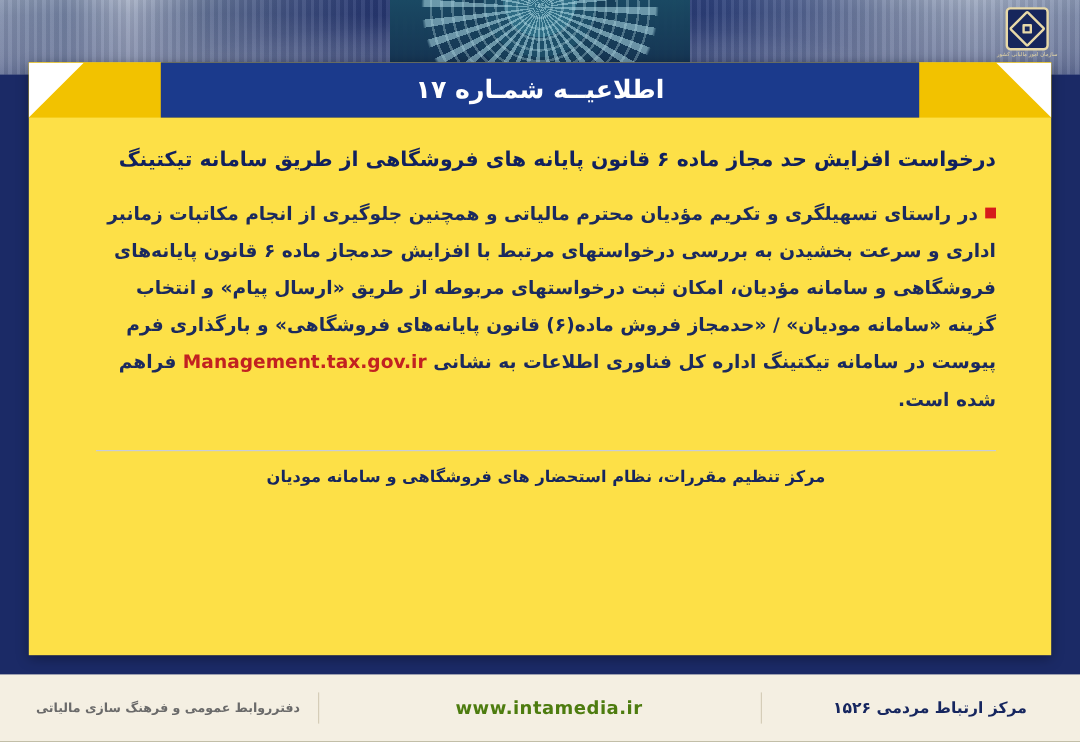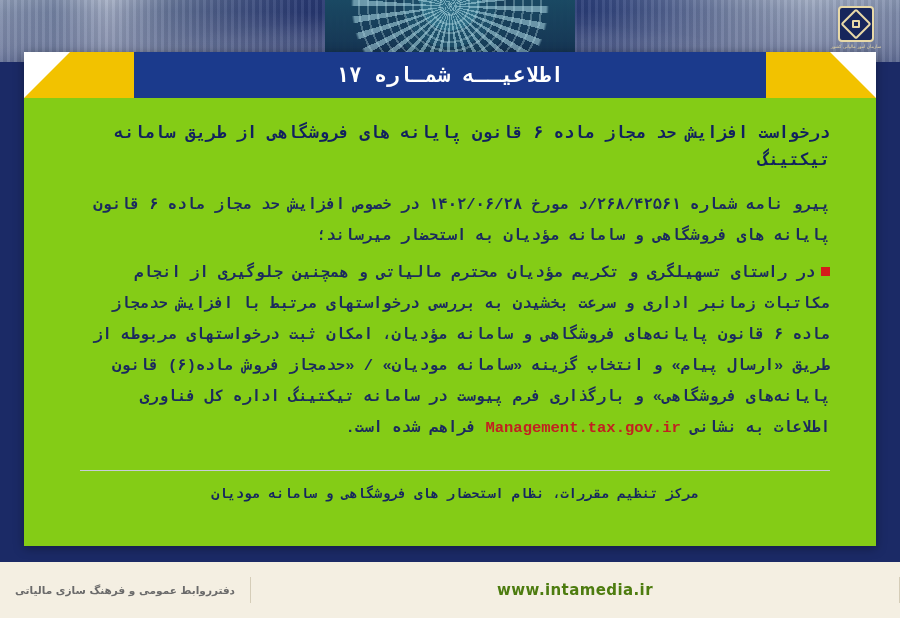--- a/index.html
+++ b/index.html
@@ -69,23 +69,22 @@
   }
   .logo-mark::before { inset: 5px; border-radius: 2px; transform: rotate(45deg); }
   .logo-mark::after { inset: 12px; border-radius: 1px; }
   .logo-caption {
     font-size: 4.5px; color: #e8d9a8; letter-spacing: .2px; white-space: nowrap;
   }
   
   .card {
     position: absolute;
     top: 52px; left: 24px; right: 24px; bottom: 72px;
-    background: #84cc16;
+    background: #fde047;
     box-shadow: 0 2px 10px rgba(0,0,0,.35);
-    font-family: Liberation Mono, monospace;
   }
   .ribbon-wrap {
     position: relative;
     height: 46px;
     background: #f2c200;
     display: flex; align-items: center; justify-content: center;
   }
   .ribbon-wrap::before,
   .ribbon-wrap::after {
     content: "";
@@ -148,21 +147,21 @@
     font-weight: bold;
     text-align: center;
   }
   
   .footer {
     position: absolute; left: 0; right: 0; bottom: 0; height: 56px;
     background: #f4efe2;
     display: flex; align-items: center;
   }
   .footer-left, .footer-right, .footer-center {
-    display: flex; align-items: center; height: 100%;
+    display: flex; align-items: center; height: 100%; margin-left: 15px;
   }
   .footer-right {
     width: 250px; justify-content: center;
     color: #16265f; font-size: 13px; font-weight: bold;
   }
   .footer-center {
     flex: 1; justify-content: center;
     color: #4d7c0f; font-size: 15px; font-weight: bold;
     letter-spacing: .4px; direction: ltr;
   }
@@ -192,35 +191,35 @@
     <div class="ribbon-wrap">
       <div class="ribbon-blue">
         <div class="ribbon-title">اطلاعیــه شمـاره ۱۷</div>
       </div>
     </div>
 
     <div class="card-body">
 
       <div class="doc-title">درخواست افزایش حد مجاز ماده ۶ قانون پایانه های فروشگاهی از طریق سامانه تیکتینگ</div>
 
-      <p class="para">پیرو نامه شماره ۲۶۸/۴۲۵۶۱/د مورخ ۱۴۰۲/۰۶/۲۸ در خصوص افزایش حد مجاز ماده ۶ قانون پایانه های فروشگاهی و سامانه مؤدیان به استحضار میرساند؛</p>
 
       <p class="para">
         <span class="bullet"></span><span>در راستای تسهیلگری و تکریم مؤدیان محترم مالیاتی و همچنین جلوگیری از انجام مکاتبات زمانبر اداری و سرعت بخشیدن به بررسی درخواستهای مرتبط با افزایش حدمجاز ماده ۶ قانون پایانه‌های فروشگاهی و سامانه مؤدیان، امکان ثبت درخواستهای مربوطه از طریق «ارسال پیام» و انتخاب گزینه «سامانه مودیان» / «حدمجاز فروش ماده(۶) قانون پایانه‌های فروشگاهی» و بارگذاری فرم پیوست در سامانه تیکتینگ اداره کل فناوری اطلاعات به نشانی</span>
         <span class="link">Management.tax.gov.ir</span>
         <span>فراهم شده است.</span>
       </p>
 
       <div class="divider"></div>
 
       <div class="signature">مرکز تنظیم مقررات، نظام استحضار های فروشگاهی و سامانه مودیان</div>
 
     </div>
   </div>
 
   <div class="footer">
+    <div class="footer-right">مرکز ارتباط مردمی ۱۵۲۶</div>
     <div class="footer-sep"></div>
     <div class="footer-center">www.intamedia.ir</div>
     <div class="footer-sep"></div>
     <div class="footer-left">دفترروابط عمومی و فرهنگ سازی مالیاتی</div>
   </div>
 
 </div>
 
 </body></html>

